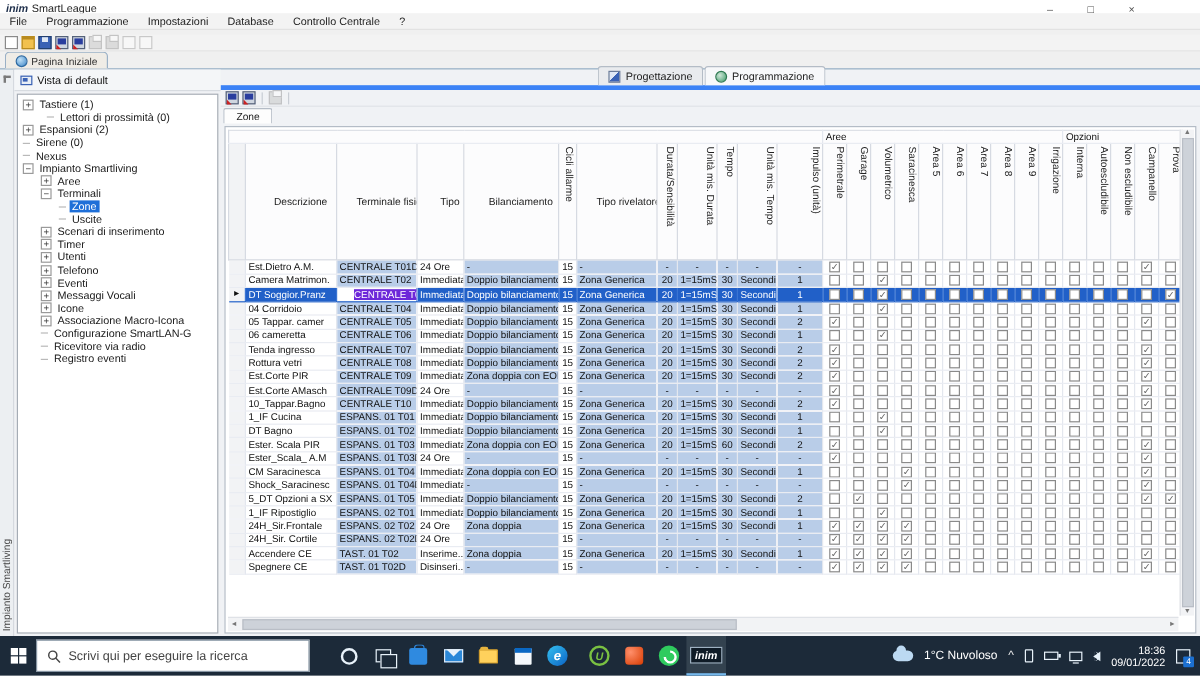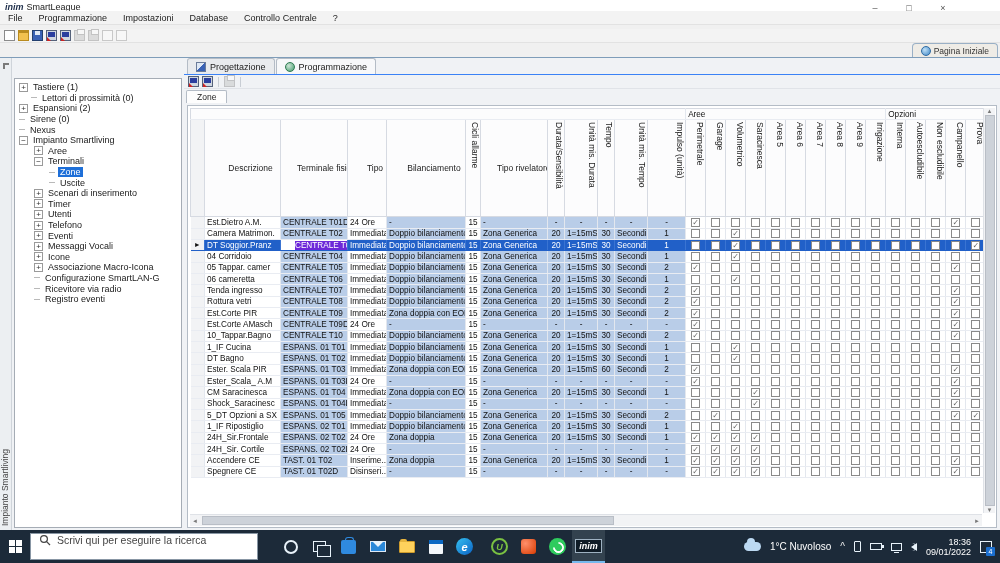--- a/index.html
+++ b/index.html
@@ -22,21 +22,21 @@
   .ic-open { background:#f2c14e; border:1px solid #b98b1f; border-top-width:3px; }
   .ic-save { background:#3a62b5; border:1px solid #23406f; }
   .ic-save::after { content:""; position:absolute; left:2px; top:0; width:5px; height:4px; background:#dfe8f5; }
   .ic-pc { background:#cfd6e0; border:1px solid #55627a; }
   .ic-pc::before { content:""; position:absolute; left:1px; top:1px; right:1px; height:5px; background:#2a3e9e; }
   .ic-pc::after { content:""; position:absolute; left:0px; bottom:-1px; width:0; height:0; border-left:4px solid #c22; border-top:4px solid transparent; }
   .ic-print { background:#b9b9b9; border:1px solid #7d7d7d; }
   .ic-print::before { content:""; position:absolute; left:2px; top:-2px; width:6px; height:4px; background:#fff; border:1px solid #7d7d7d; }
   .dim { opacity:.4; }
 
-  #doctabs { position:absolute; left:0; top:43px; width:1000px; height:15px; background:#f0f0f0; border-bottom:1px solid #7f9db9; display:flex; align-items:flex-end; padding-left:4px;flex-direction:column; }
+  #doctabs { position:absolute; left:0; top:43px; width:1000px; height:15px; background:#f0f0f0; border-bottom:1px solid #7f9db9; display:flex; align-items:flex-end; padding-left:4px; }
   .doctab { height:14px; display:flex; align-items:center; gap:3px; padding:0 8px; font-size:8.5px; border:1px solid #9ab0c6; border-bottom:none; border-radius:4px 4px 0 0; background:#efece6; color:#333; margin-right:2px; }
   .doctab.active { background:#fff; font-weight:bold; color:#111; height:15px; }
   .ic-globe { width:10px; height:10px; border-radius:50%; background:radial-gradient(circle at 35% 35%, #bfe0f7, #3f87c7); border:1px solid #2f6ba3; }
   .ic-applogo { width:10px; height:10px; background:#d9dde2; border:1px solid #6a7687; position:relative; }
   .ic-applogo::after{ content:""; position:absolute; right:1px; bottom:1px; width:3px; height:3px; background:#c22; }
 
   
   #edgestrip { position:absolute; left:0; top:58px; width:12px; height:472px; background:#eceff2; border-right:1px solid #cfd4da; }
   .pin { position:absolute; left:3px; top:5px; width:6px; height:6px; border-left:2px solid #7a7a7a; border-top:2px solid #7a7a7a; }
   .vert-label { position:absolute; left:0px; bottom:4px; width:12px; font-size:8.5px; color:#444; writing-mode:vertical-rl; transform:rotate(180deg); white-space:nowrap; }
@@ -49,21 +49,21 @@
   #sidebar-toolbar span.lbl { font-size:9px; color:#111; }
   #tree-panel { position:absolute; left:2px; right:2px; top:20px; bottom:2px; background:#fff; border:1px solid #a5acb5; overflow:hidden; padding-top:3px; }
   .tree-row { height:10.6px; display:flex; align-items:center; gap:3px; white-space:nowrap; }
   .expander { width:9px; height:9px; border:1px solid #9a9a9a; background:#fff; font-size:8px; line-height:7px; text-align:center; color:#333; flex:0 0 9px; }
   .tree-dash { width:6px; height:1px; background:#b9b9b9; flex:0 0 6px; }
   .tree-label { font-size:9px; color:#1a1a1a; padding:0 2px; }
   .tree-label.sel { background:#1e6fd8; color:#fff; }
 
   
   #content { position:absolute; left:184px; top:58px; width:816px; height:472px; background:#f0f2f5; }
-  #content-tabs { height:17px; display:flex; align-items:flex-end; padding-left:3px; border-bottom:1px solid #3b82f6; }
+  #content-tabs { height:17px; display:flex; align-items:flex-end; padding-left:3px; border-bottom:4px solid #3b82f6;justify-content:center; }
   .ctab { height:16px; display:flex; align-items:center; gap:4px; padding:0 8px; font-size:9px; color:#222; border:1px solid #b4bcc6; border-bottom:none; border-radius:3px 3px 0 0; background:#e9ebee; margin-right:1px; }
   .ctab.active { background:#f7f8fa; }
   .ic-design { width:10px; height:10px; background:linear-gradient(135deg,#dfe8f5 45%,#3a62b5 45%); border:1px solid #6b7c9a; }
   .ic-prog { width:10px; height:10px; border-radius:50%; background:radial-gradient(circle at 35% 35%, #cfe6d8, #3f9c6b); border:1px solid #2f7a52; }
   #content-toolbar { height:14px; display:flex; align-items:center; gap:3px; padding-left:4px; border-bottom:1px solid #e0e3e8; }
   .vsep { width:1px; height:10px; background:#c8cdd4; margin:0 2px; }
   #zone-tab-row { height:14px; display:flex; align-items:flex-end; padding-left:2px; }
   .zone-tab { height:13px; padding:0 10px; font-size:8.5px; color:#222; background:#fdfdfd; border:1px solid #b4bcc6; border-bottom:none; border-radius:2px 2px 0 0; display:flex; align-items:center; }
 
   #grid-panel { position:absolute; left:3px; right:3px; top:47px; bottom:2px; background:#fff; border:1px solid #b4bcc6; }
@@ -93,21 +93,21 @@
   .vthumb { flex:1; width:10px; margin:1px 0; background:#cdd2d9; border:1px solid #b9bec6; }
   .hscroll { position:absolute; left:2px; right:14px; bottom:1px; height:12px; background:#f2f3f5; border-top:1px solid #dfe2e7; display:flex; align-items:center; font-size:6px; color:#777; }
   .hthumb { width:52%; height:9px; margin-left:2px; background:#cdd2d9; border:1px solid #b9bec6; }
   .scroll-arrow { padding:0 2px; }
 
   
   #taskbar { position:absolute; left:0; top:530px; width:1000px; height:33px; background:#1c2a39; display:flex; align-items:center; color:#fff; }
   .tb-btn { height:33px; display:flex; align-items:center; justify-content:center; }
   #start { width:30px; }
   .winlogo { width:6px; height:6px; background:#fff; box-shadow:7px 0 #fff, 0 7px #fff, 7px 7px #fff; margin:-7px 7px 0 0; }
-  #tb-search { width:228px; height:27px; background:#fff; border:1px solid #8896a4; display:flex; align-items:flex-start; gap:6px; padding-left:8px; }
+  #tb-search { width:228px; height:27px; background:#fff; border:1px solid #8896a4; display:flex; align-items:center; gap:6px; padding-left:8px; }
   #tb-search span { font-size:10.5px; color:#444; }
   .cortana { width:14px; height:14px; border:2px solid #e8f2fa; border-radius:50%; }
   .taskview { width:13px; height:11px; border:1px solid #e8f2fa; position:relative; }
   .taskview::after { content:""; position:absolute; left:3px; top:3px; width:12px; height:10px; border:1px solid #e8f2fa; background:#1c2a39; }
   .appbtn { width:29px; }
   .ic-store { width:15px; height:14px; background:#2f8ae0; border-radius:2px; position:relative; }
   .ic-store::before { content:""; position:absolute; left:4px; top:-3px; width:7px; height:4px; border:1px solid #2f8ae0; border-bottom:none; border-radius:3px 3px 0 0; }
   .ic-mail { width:16px; height:11px; border:1px solid #dfe9f5; background:#2b88d8; position:relative; }
   .ic-mail::after { content:""; position:absolute; left:1px; top:-1px; border-left:6px solid transparent; border-right:6px solid transparent; border-top:6px solid #eaf3fb; }
   .ic-folder { width:16px; height:12px; background:#ffd15c; border:1px solid #cf9c2c; border-radius:1px; position:relative; }
@@ -177,26 +177,30 @@
     <span>Pagina Iniziale</span>
   </div>
 </div>
 
 <div id="edgestrip">
   <span class="pin"></span>
   <span class="vert-label">Impianto Smartliving</span>
 </div>
 
 <div id="sidebar">
+  <div id="sidebar-toolbar">
+    <span class="ic-vista"></span>
+    <span class="lbl">Vista di default</span>
+  </div>
   <div id="tree-panel">
       <div class="tree-row" style="padding-left: 4px;">
         <span class="expander">+</span>
         <span class="tree-label">Tastiere (1)</span>
       </div>
-      <div class="tree-row" style="padding-left: 16px;">
+      <div class="tree-row" style="padding-left: 0; margin-left: 24px;">
         <span class="tree-dash"></span>
         <span class="tree-label">Lettori di prossimità (0)</span>
       </div>
       <div class="tree-row" style="padding-left: 4px;">
         <span class="expander">+</span>
         <span class="tree-label">Espansioni (2)</span>
       </div>
       <div class="tree-row" style="padding-left: 4px;">
         <span class="tree-dash"></span>
         <span class="tree-label">Sirene (0)</span>

